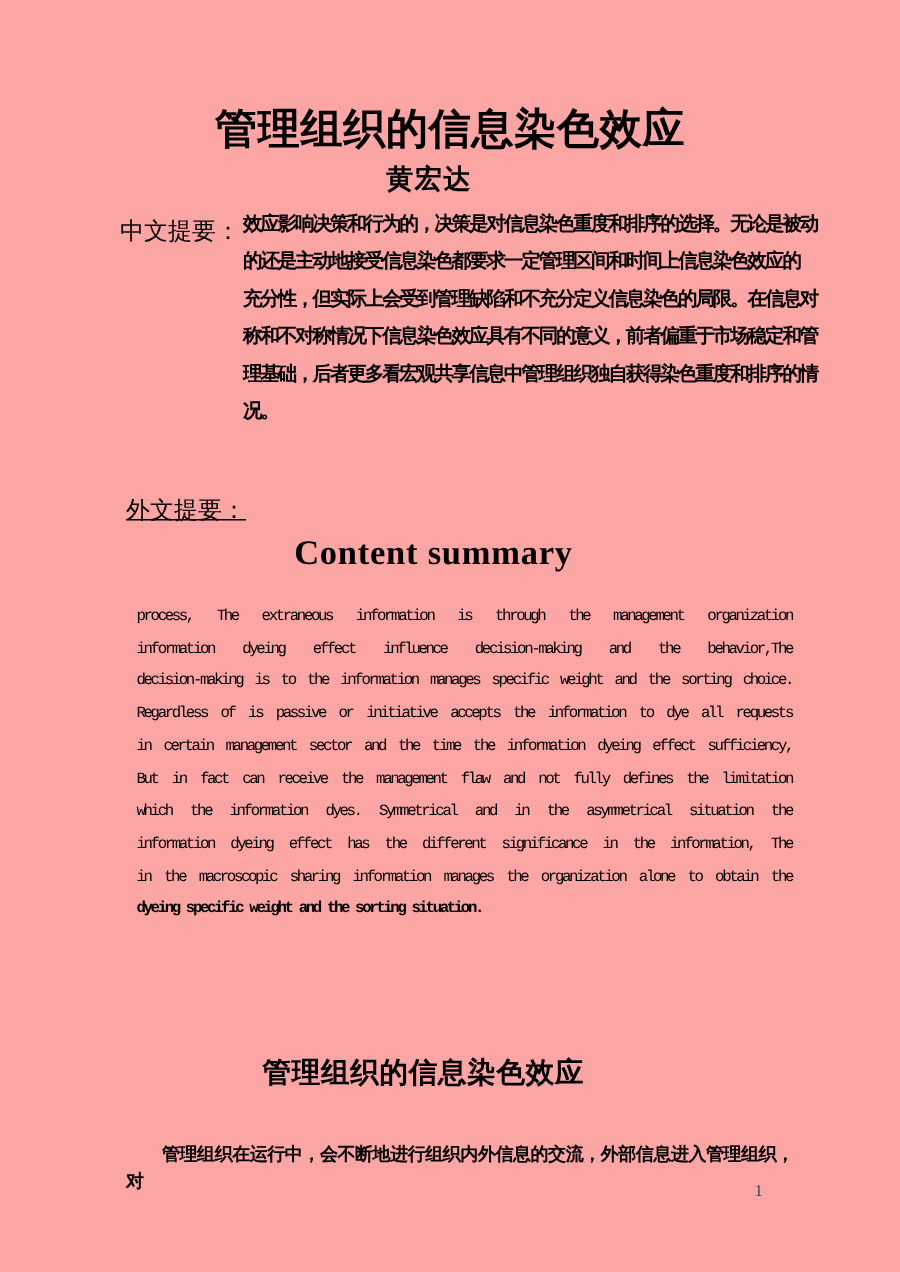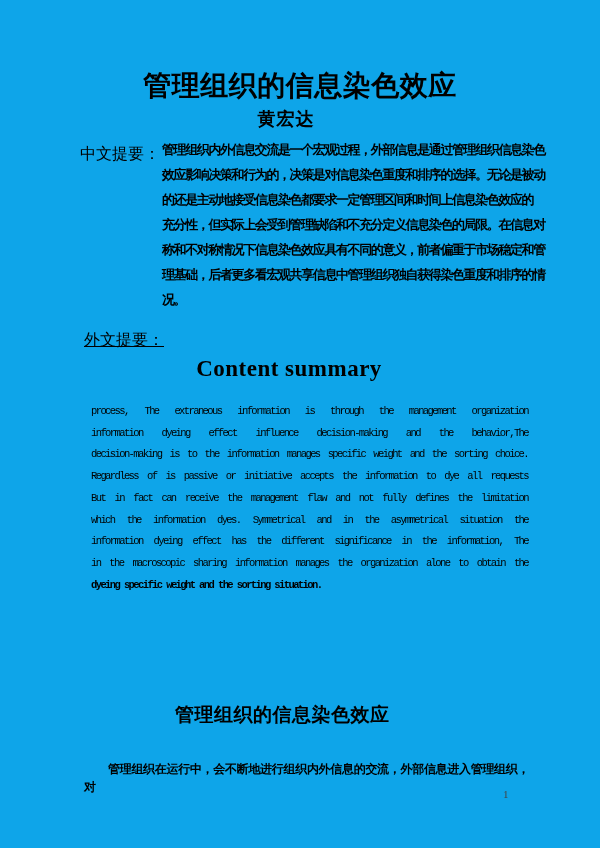--- a/index.html
+++ b/index.html
@@ -1,20 +1,20 @@
 <!DOCTYPE html>
 <html><head>
 <meta charset="utf-8">
 <style>
   html, body { margin: 0; padding: 0; background: #ffffff; }
   .page {
     position: relative;
     width: 600px;
     height: 848px;
-    background: #0ea5e9;
+    background: #fca5a5;
     color: #111;
     overflow: hidden;
     font-family: "DejaVu Sans", sans-serif;
   }
 
   .doc-title {
     position: absolute;
     top: 67px; left: 0; width: 600px;
     text-align: center;
     font-family: "DejaVu Sans", sans-serif;
@@ -132,38 +132,38 @@
 
 <div class="page">
 
   <div class="doc-title">管理组织的信息染色效应</div>
 
   <div class="author">黄宏达</div>
 
   <div class="cn-label">中文提要：</div>
 
   <div class="cn-abstract">
-      <div class="cn-line line-first">管理组织内外信息交流是一个宏观过程，外部信息是通过管理组织信息染色</div>
       <div class="cn-line">效应影响决策和行为的，决策是对信息染色重度和排序的选择。无论是被动</div>
       <div class="cn-line">的还是主动地接受信息染色都要求一定管理区间和时间上信息染色效应的</div>
       <div class="cn-line">充分性，但实际上会受到管理缺陷和不充分定义信息染色的局限。在信息对</div>
       <div class="cn-line">称和不对称情况下信息染色效应具有不同的意义，前者偏重于市场稳定和管</div>
       <div class="cn-line">理基础，后者更多看宏观共享信息中管理组织独自获得染色重度和排序的情</div>
       <div class="cn-line line-last">况。</div>
     </div>
 
   <div class="fw-label">外文提要：</div>
 
   <div class="content-heading">Content summary</div>
 
   <div class="en-abstract">
       <div class="en-line">process, The extraneous information is through the management organization</div>
       <div class="en-line">information dyeing effect influence decision-making and the behavior,The</div>
       <div class="en-line">decision-making is to the information manages specific weight and the sorting choice.</div>
       <div class="en-line">Regardless of is passive or initiative accepts the information to dye all requests</div>
+      <div class="en-line">in certain management sector and the time the information dyeing effect sufficiency,</div>
       <div class="en-line">But in fact can receive the management flaw and not fully defines the limitation</div>
       <div class="en-line">which the information dyes. Symmetrical and in the asymmetrical situation the</div>
       <div class="en-line">information dyeing effect has the different significance in the information, The</div>
       <div class="en-line">in the macroscopic sharing information manages the organization alone to obtain the</div>
       <div class="en-line line-last">dyeing specific weight and the sorting situation.</div>
     </div>
 
   <div class="section-heading">管理组织的信息染色效应</div>
 
   <div class="body-par">管理组织在运行中，会不断地进行组织内外信息的交流，外部信息进入管理组织，对</div>

